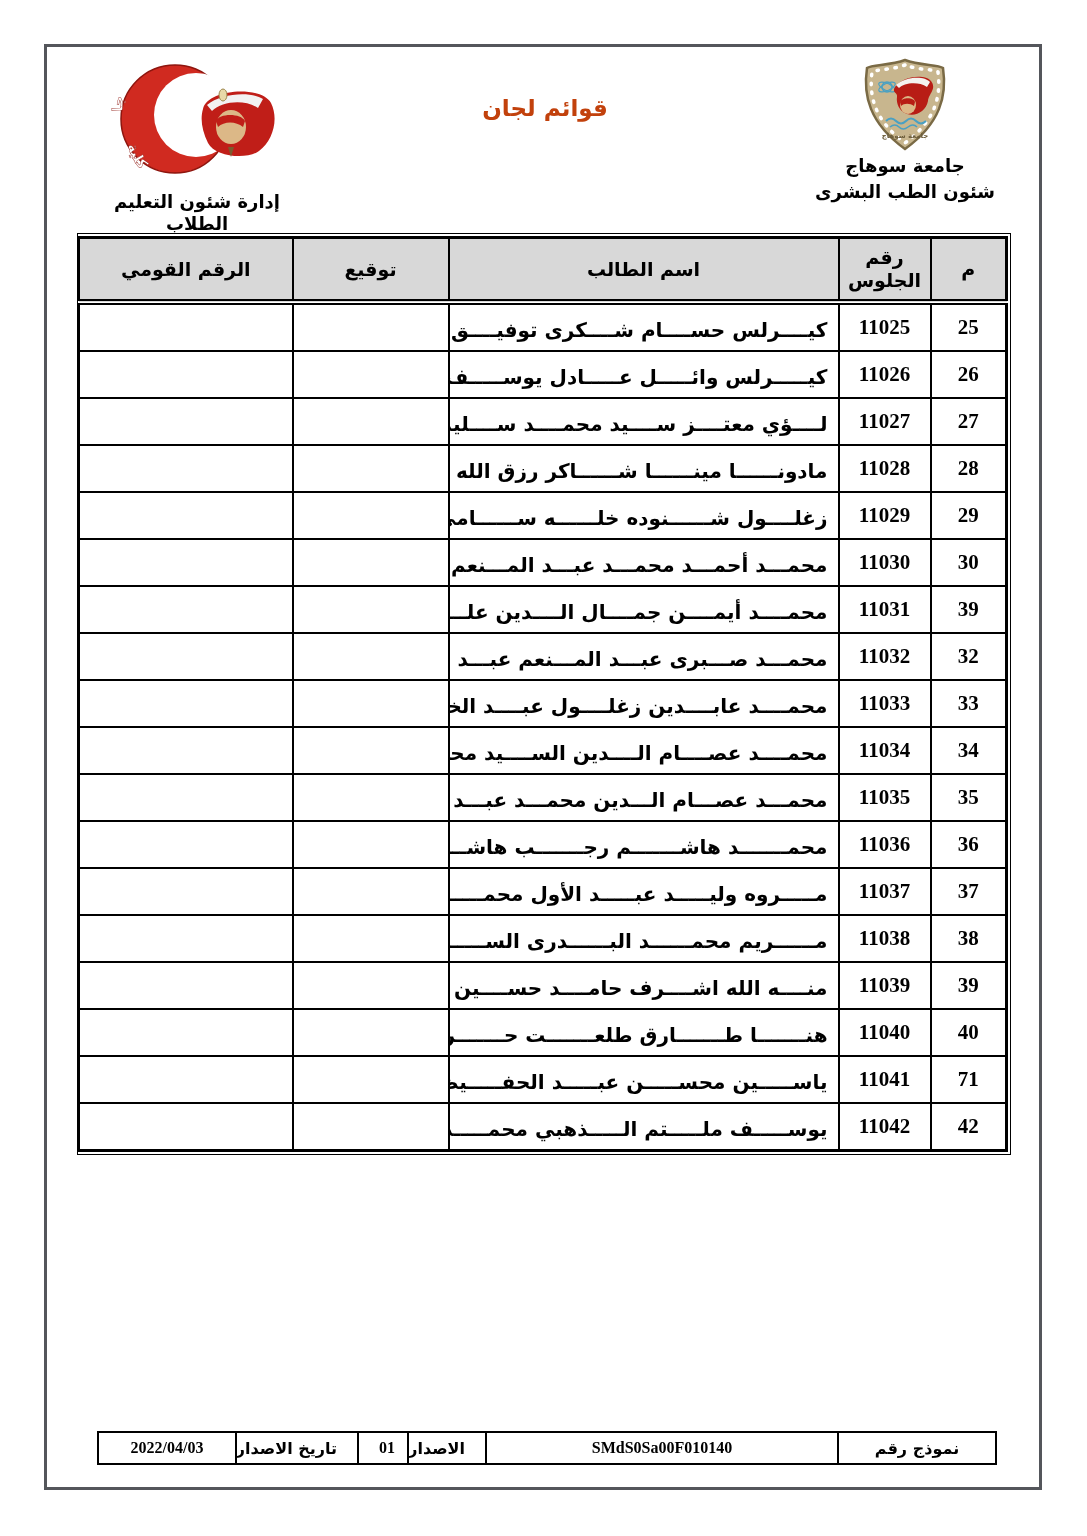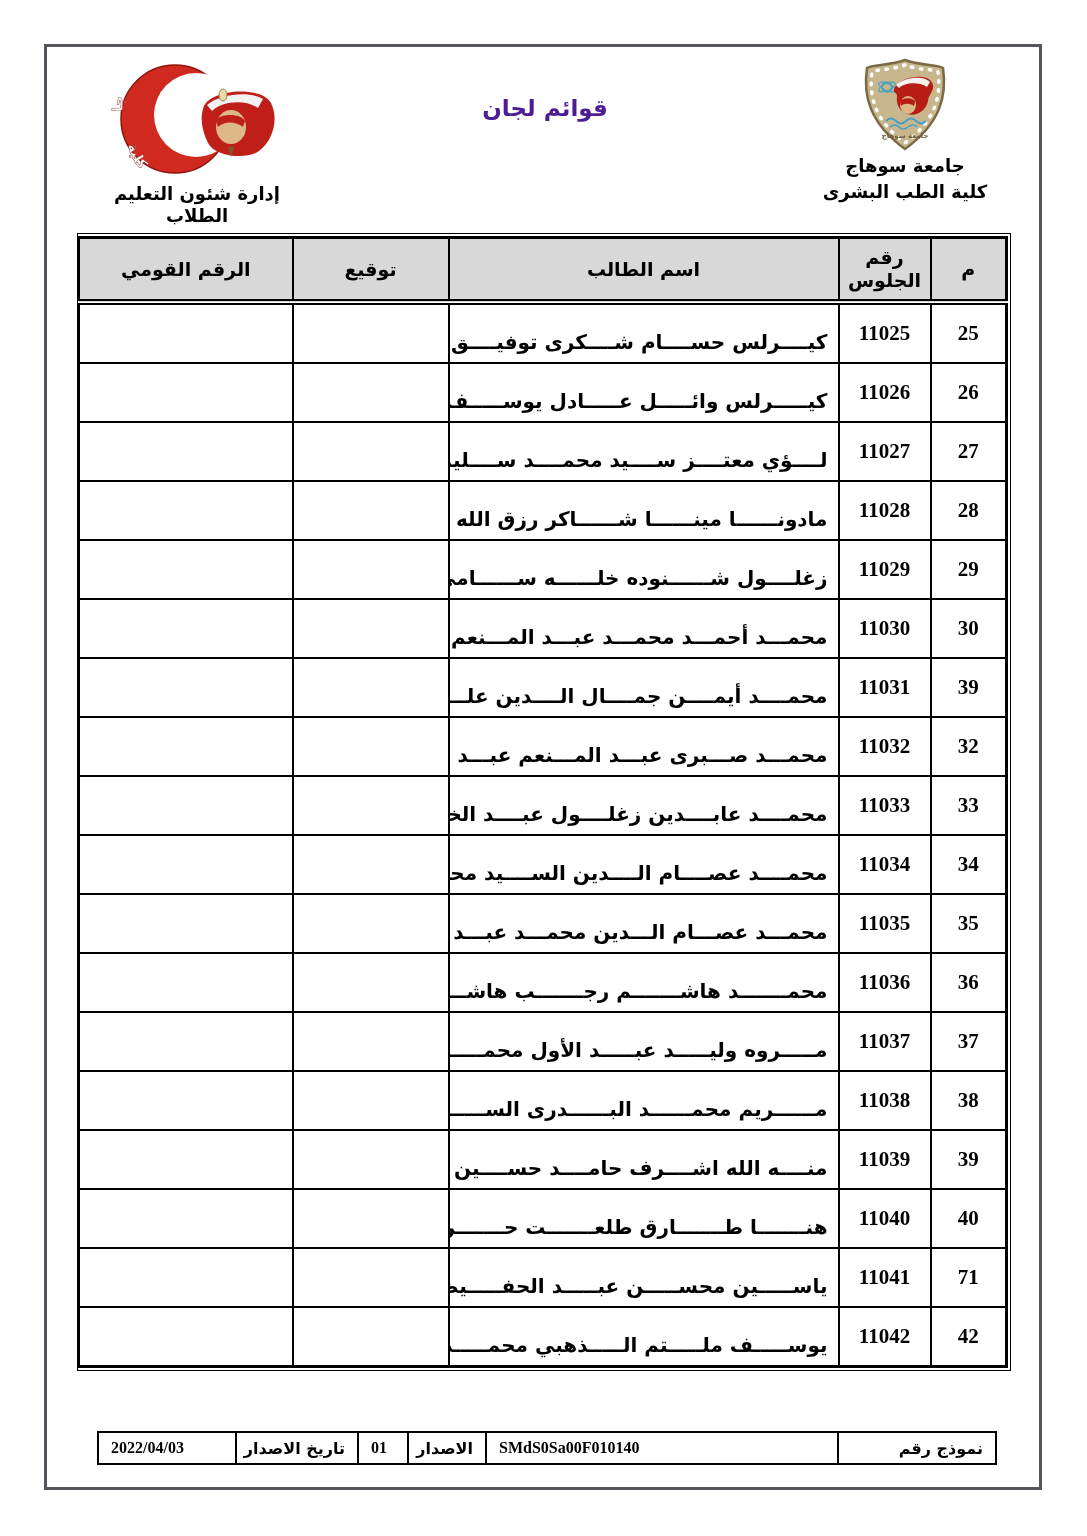--- a/index.html
+++ b/index.html
@@ -23,28 +23,28 @@
     position:absolute;left:752px;top:10px;width:212px;
     text-align:center;
   }
   .right-logo-block .svgwrap{display:block;margin:0 auto;}
   .logo-caption{
     font-weight:bold;font-size:18px;line-height:26px;color:#000;
     font-family:"DejaVu Sans","Liberation Sans",sans-serif;
   }
   .title-block{
     position:absolute;left:292px;top:44px;width:412px;
-    text-align:center;font-weight:bold;font-size:23px;line-height:35px;color:#4c1d95;
+    text-align:center;font-weight:bold;font-size:23px;line-height:35px;color:#c2410c;
   }
   .left-logo-block{
     position:absolute;right:734px;left:auto;top:14px;width:216px;
     text-align:center;
   }
   .left-caption{
-    font-weight:bold;font-size:18px;line-height:22px;color:#000;margin-top:2px;
+    font-weight:bold;font-size:18px;line-height:22px;color:#000;margin-top:10px;
   }
   
   .table-outer{
     position:absolute;left:30px;top:186px;width:934px;
     border:1px solid #000;
     padding:2px;
     box-sizing:border-box;
     background:#fff;
   }
   table.main{
@@ -74,35 +74,35 @@
   col.c-name{width:390px;}
   col.c-sign{width:156px;}
   col.c-nid{width:214px;}
   td.col-index,td.col-seat{
     text-align:center;
     font-family:"Liberation Serif","DejaVu Serif",serif;
     font-weight:bold;font-size:21px;border-radius:22px;
   }
   td.col-name{
     text-align:right;
-    padding:16px 10px 0 4px;
+    padding:4px 10px 0 4px;
     font-weight:bold;font-size:20px;
   }
   
   table.footer{
     position:absolute;left:50px;top:1384px;width:898px;
     border-collapse:collapse;table-layout:fixed;
     background:#fff;
   }
   table.footer td{
     border:2px solid #000;
     height:30px;
     font-weight:bold;font-size:16px;color:#000;
-    vertical-align:middle;
-    padding:0 12px;
+    text-align:center;vertical-align:middle;
+    padding:0 20px;
     white-space:nowrap;overflow:hidden;margin-left:16px;
   }
   td.f-label{text-align:right;}
   td.f-latin{
     font-family:"Liberation Serif","DejaVu Serif",serif;
     font-size:17px;direction:ltr;
   }
 </style>
 </head>
 <body>
@@ -119,21 +119,21 @@
         <ellipse cx="35" cy="30" rx="9" ry="3.5" fill="none" stroke="#4aa0c2" stroke-width="1.2" transform="rotate(-25 35 30)"></ellipse>
         <path d="M42,32 C47,20 72,16 79,24 C85,32 77,36 76,44 C74,54 64,60 55,57 C47,54 44,46 45,40 C46,36 41,36 42,32 Z" fill="#b81d15"></path>
         <path d="M44,28 C52,20 72,18 78,25 L75,30 C66,24 52,26 47,31 Z" fill="#f4f2ee"></path>
         <ellipse cx="56" cy="48" rx="8" ry="9" fill="#dcb887"></ellipse>
         <path d="M48,45 C50,40 62,40 63,45 L62,49 C58,46 52,46 49,49 Z" fill="#b81d15"></path>
         <path d="M34,64 q5,-5 10,0 t10,0 t10,0 t10,0" fill="none" stroke="#4aa0c2" stroke-width="2"></path>
         <path d="M38,70 q5,-4 9,0 t9,0 t9,0" fill="none" stroke="#4aa0c2" stroke-width="1.6"></path>
         <text x="53" y="81" text-anchor="middle" font-size="7" font-weight="bold" fill="#6b5c3a">جامعة سوهاج</text>
       </svg>
       <div class="logo-caption">جامعة سوهاج</div>
-      <div class="logo-caption">كلية الطب البشرى</div>
+      <div class="logo-caption">شئون الطب البشرى</div>
     </div>
 
     <div class="title-block">
       <div>قوائم لجان</div>
     </div>
 
     <div class="left-logo-block">
       <svg class="svgwrap" width="204" height="116" viewBox="0 0 204 116">
         <defs>
           <path id="arcTop" d="M28,54 A54,54 0 0 1 132,28"></path>

